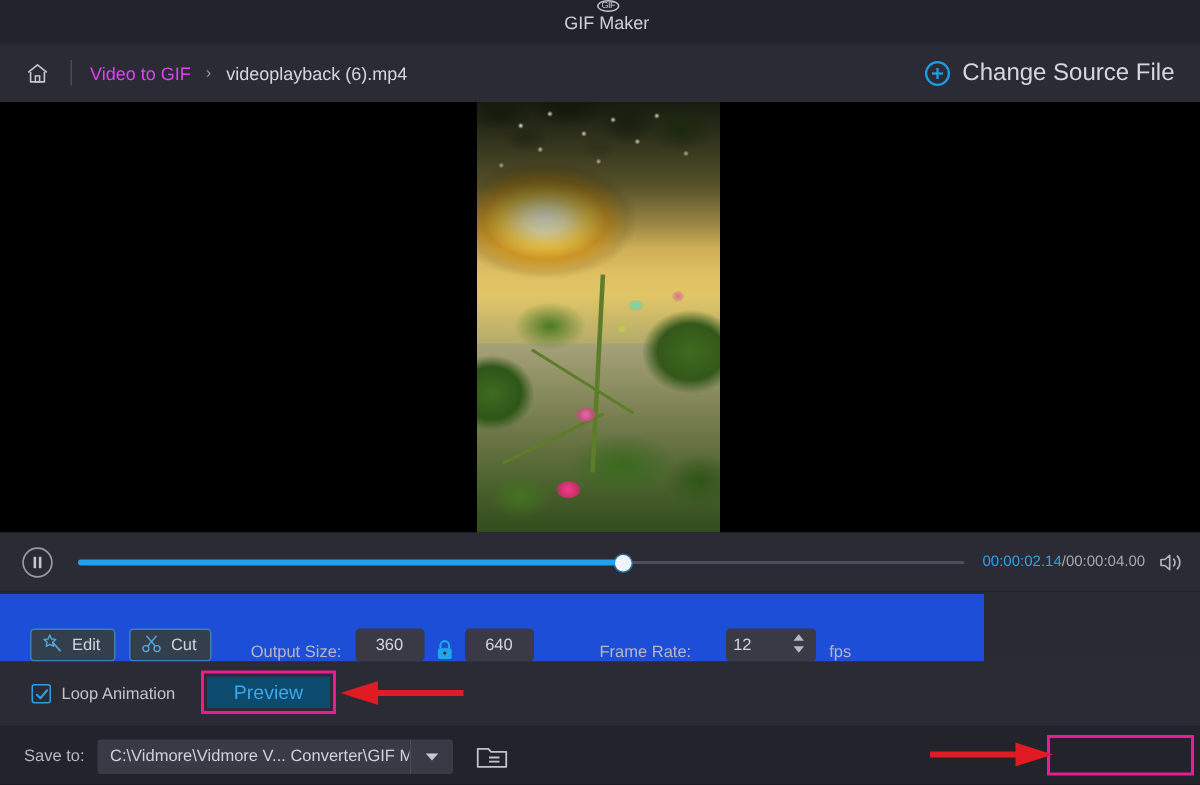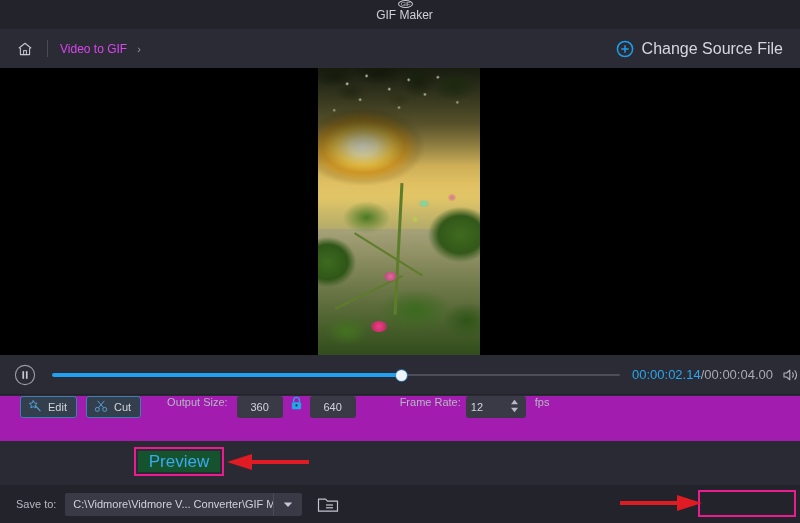--- a/index.html
+++ b/index.html
@@ -165,31 +165,31 @@
     width: 61.4%;
     background: #1fa0f0; border-radius: 2px;
   }
   .seek-thumb {
     position: absolute; left: 61.4%; top: 2px;
     width: 11px; height: 11px; margin-left: -5px;
     border-radius: 50%; background: #eef4fa;
     box-shadow: 0 0 0 1px rgba(30,160,240,0.55);
   }
   .timecode {
-    margin-left: 12px; font-size: 13px; color: #a8a9b4;
+    margin-left: 12px; font-size: 10px; color: #a8a9b4;
     white-space: nowrap;
   }
   .timecode .cur { color: #28a7ef; }
   .volume { margin-left: 9px; width: 18px; height: 16px; }
 
   
   .settingsrow {
-    position: absolute; left: 0; top: 396px; width: 800px; height: 45px;
-    background: #a21caf;
-    display: flex; align-items: flex-start;
+    position: absolute; left: 0; top: 396px; width: 656px; height: 45px;
+    background: #1d4ed8;
+    display: flex; align-items: flex-end;
   }
   .tool-btn {
     height: 22px; padding: 0 9px 0 7px;
     border: 1px solid #3f7fb5; border-radius: 3px;
     background: #333f4c;
     display: flex; align-items: center; gap: 6px;
     font-size: 11px; color: #d3d4dc;
   }
   .tool-btn:first-of-type { margin-left: 20px; }
   .tool-btn + .tool-btn { margin-left: 9px; }
@@ -231,22 +231,22 @@
   .preview-hl {
     position: absolute; left: 134px; top: 447px;
     width: 90px; height: 29px;
     border: 2px solid #ec1c90;
     box-sizing: border-box;
   }
   .preview-btn {
     position: absolute; left: 138px; top: 451px;
     width: 82px; height: 21px;
     display: flex; align-items: center; justify-content: center;
-    font-size: 17px; color: #3aa9ee;
-    background: #14532d;
+    font-size: 13px; color: #3aa9ee;
+    background: #0c4a6e;
   }
 
   
   .saverow {
     position: absolute; left: 0; top: 485px; width: 800px; height: 38px;
     background: #23232c;
     display: flex; align-items: center;
   }
   .save-lbl { margin-left: 16px; font-size: 11px; color: #b7b8c2; }
   .path-box {
@@ -316,20 +316,21 @@
     <div class="home-icon">
       <svg width="18" height="18" viewBox="0 0 18 18">
         <path d="M2.8 8.2 L9 3.2 L15.2 8.2" fill="none" stroke="#c4c5ce" stroke-width="1.1" stroke-linejoin="round"></path>
         <path d="M4.4 8.0 L4.4 14.6 L13.6 14.6 L13.6 8.0" fill="none" stroke="#c4c5ce" stroke-width="1.1" stroke-linejoin="round"></path>
         <rect x="7.6" y="10.6" width="2.8" height="4" fill="none" stroke="#c4c5ce" stroke-width="1"></rect>
       </svg>
     </div>
     <div class="bread-div"></div>
     <div class="bread-item">Video to GIF</div>
     <div class="bread-chevron">›</div>
+    <div class="bread-current">videoplayback (6).mp4</div>
 
     <div class="change-src">
       <span class="plus-circle">
         <svg width="18" height="18" viewBox="0 0 18 18">
           <circle cx="9" cy="9" r="7.6" fill="none" stroke="#1d9ee8" stroke-width="1.5"></circle>
           <line x1="9" y1="5.3" x2="9" y2="12.7" stroke="#1d9ee8" stroke-width="1.5"></line>
           <line x1="5.3" y1="9" x2="12.7" y2="9" stroke="#1d9ee8" stroke-width="1.5"></line>
         </svg>
       </span>
       <span class="change-src-label">Change Source File</span>
@@ -406,34 +407,44 @@
     <span class="lock-icon">
       <svg width="13" height="15" viewBox="0 0 13 15">
         <path d="M3.6 6.2 L3.6 4.3 A2.9 2.9 0 0 1 9.4 4.3 L9.4 6.2" fill="none" stroke="#1fa7ec" stroke-width="1.4"></path>
         <rect x="1.9" y="6.2" width="9.2" height="7.1" rx="1.2" fill="#1fa7ec"></rect>
         <circle cx="6.5" cy="9.4" r="1.1" fill="#2b2b35"></circle>
       </svg>
     </span>
     <span class="num-box">640</span>
 
     <span class="lbl" style="margin-left:44px;">Frame Rate:</span>
-    <span class="spin-box" style="margin-left:5px;">
+    <span class="spin-box" style="margin-left:23px;">
       <span>12</span>
       <span class="spin-arrows">
         <svg width="9" height="6" viewBox="0 0 9 6">
             <path d="M4.5 0.8 L8 5.2 L1 5.2 Z" fill="#b9bac4"></path>
           </svg>
         <svg width="9" height="6" viewBox="0 0 9 6">
             <path d="M4.5 5.2 L1 0.8 L8 0.8 Z" fill="#b9bac4"></path>
           </svg>
       </span>
     </span>
     <span class="lbl" style="margin-left:9px;">fps</span>
   </div>
 
+  <div class="looprow">
+    <div class="chk-wrap">
+      <span class="chk">
+        <svg width="10" height="10" viewBox="0 0 10 10">
+            <path d="M1.6 5.2 L3.9 7.5 L8.4 2.2" fill="none" stroke="#2d9fe0" stroke-width="1.4" stroke-linecap="round" stroke-linejoin="round"></path>
+          </svg>
+      </span>
+      <span class="chk-lbl">Loop Animation</span>
+    </div>
+  </div>
   <div class="preview-hl"></div>
   <div class="preview-btn">Preview</div>
 
   <svg class="anno arrow-preview" width="86" height="20" viewBox="0 0 86 20">
     <line x1="84" y1="10" x2="26" y2="10" stroke="#e01b24" stroke-width="4"></line>
     <path d="M2 10 L27 2 L27 18 Z" fill="#e01b24"></path>
   </svg>
 
   <div class="saverow">
     <span class="save-lbl">Save to:</span>

